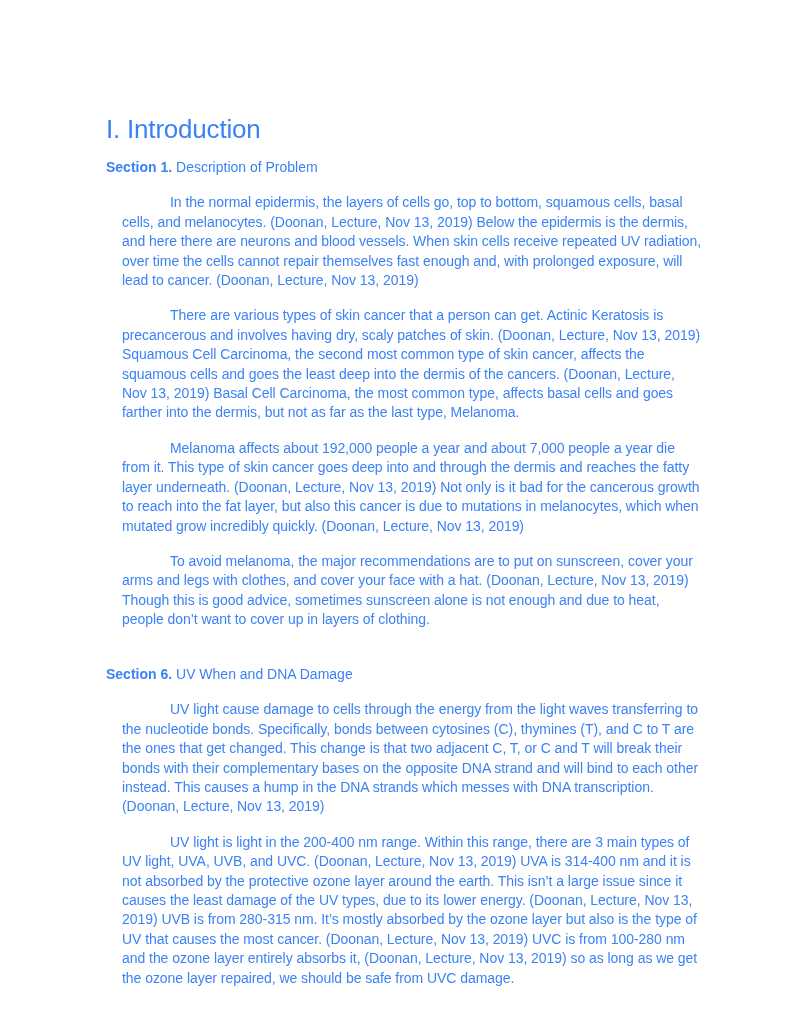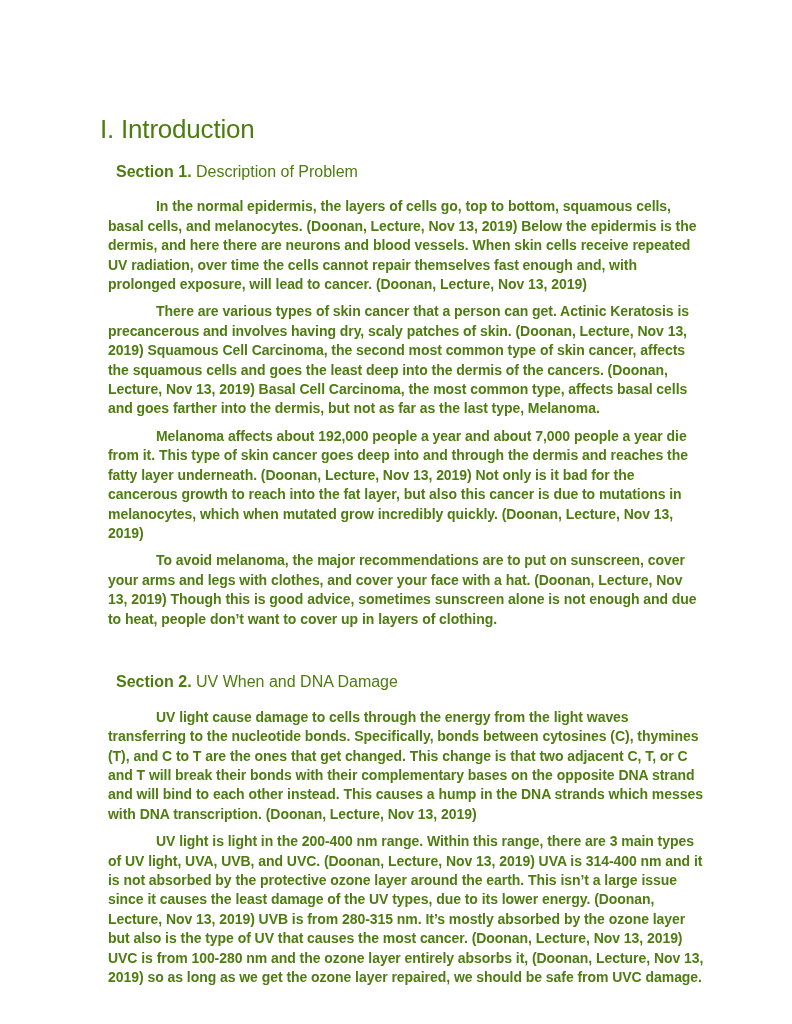--- a/index.html
+++ b/index.html
@@ -1,47 +1,46 @@
 <!DOCTYPE html>
 <html><head>
   <meta charset="utf-8">
   <style>
     html, body { margin: 0; padding: 0; background: #ffffff; }
     body { width: 792px; height: 1024px; overflow: hidden; position: relative; }
     .page {
-      position: absolute; left: 100px; top: 112px; width: 612px;
-      font-family: "Liberation Sans", sans-serif; color: #4d7c0f;
+      position: absolute; left: 106px; top: 112px; width: 612px;
+      font-family: "Liberation Sans", sans-serif; color: #3b82f6;
     }
     .title {
       font-size: 26px; font-weight: normal; margin: 0 0 12px 0; line-height: 34px;
       letter-spacing: -0.2px;
     }
-    .section-heading { font-size: 16px; line-height: 19.4px; margin: 16px; }
+    .section-heading { font-size: 14px; line-height: 19.4px; margin: 0; }
     .section-heading b { font-weight: bold; }
     .para {
-      font-size: 14px; line-height: 19.4px; margin: 8px; text-indent: 48px;
+      font-size: 14px; line-height: 19.4px; margin: 16px; text-indent: 48px;
       letter-spacing: -0.05px;
-      font-weight: bold;
     }
     .spacer { height: 19.4px; }
   </style>
 </head>
 <body>
 
 <div class="page">
   <h1 class="title">I. Introduction</h1>
 
   <div>
     <p class="section-heading"><b>Section 1.</b> <span>Description of Problem</span></p>
     <p class="para">In the normal epidermis, the layers of cells go, top to bottom, squamous cells, basal cells, and melanocytes. (Doonan, Lecture, Nov 13, 2019) Below the epidermis is the dermis, and here there are neurons and blood vessels. When skin cells receive repeated UV radiation, over time the cells cannot repair themselves fast enough and, with prolonged exposure, will lead to cancer. (Doonan, Lecture, Nov 13, 2019)</p>
     <p class="para">There are various types of skin cancer that a person can get. Actinic Keratosis is precancerous and involves having dry, scaly patches of skin. (Doonan, Lecture, Nov 13, 2019) Squamous Cell Carcinoma, the second most common type of skin cancer, affects the squamous cells and goes the least deep into the dermis of the cancers. (Doonan, Lecture, Nov 13, 2019) Basal Cell Carcinoma, the most common type, affects basal cells and goes farther into the dermis, but not as far as the last type, Melanoma.</p>
     <p class="para">Melanoma affects about 192,000 people a year and about 7,000 people a year die from it. This type of skin cancer goes deep into and through the dermis and reaches the fatty layer underneath. (Doonan, Lecture, Nov 13, 2019) Not only is it bad for the cancerous growth to reach into the fat layer, but also this cancer is due to mutations in melanocytes, which when mutated grow incredibly quickly. (Doonan, Lecture, Nov 13, 2019)</p>
     <p class="para">To avoid melanoma, the major recommendations are to put on sunscreen, cover your arms and legs with clothes, and cover your face with a hat. (Doonan, Lecture, Nov 13, 2019) Though this is good advice, sometimes sunscreen alone is not enough and due to heat, people don’t want to cover up in layers of clothing.</p>
   </div>
 
   <div class="spacer"></div>
 
   <div>
-    <p class="section-heading"><b>Section 2.</b> <span>UV When and DNA Damage</span></p>
+    <p class="section-heading"><b>Section 6.</b> <span>UV When and DNA Damage</span></p>
     <p class="para">UV light cause damage to cells through the energy from the light waves transferring to the nucleotide bonds. Specifically, bonds between cytosines (C), thymines (T), and C to T are the ones that get changed. This change is that two adjacent C, T, or C and T will break their bonds with their complementary bases on the opposite DNA strand and will bind to each other instead. This causes a hump in the DNA strands which messes with DNA transcription. (Doonan, Lecture, Nov 13, 2019)</p>
     <p class="para">UV light is light in the 200-400 nm range. Within this range, there are 3 main types of UV light, UVA, UVB, and UVC. (Doonan, Lecture, Nov 13, 2019) UVA is 314-400 nm and it is not absorbed by the protective ozone layer around the earth. This isn’t a large issue since it causes the least damage of the UV types, due to its lower energy. (Doonan, Lecture, Nov 13, 2019) UVB is from 280-315 nm. It’s mostly absorbed by the ozone layer but also is the type of UV that causes the most cancer. (Doonan, Lecture, Nov 13, 2019) UVC is from 100-280 nm and the ozone layer entirely absorbs it, (Doonan, Lecture, Nov 13, 2019) so as long as we get the ozone layer repaired, we should be safe from UVC damage.</p>
   </div>
 </div>
 
 </body></html>

